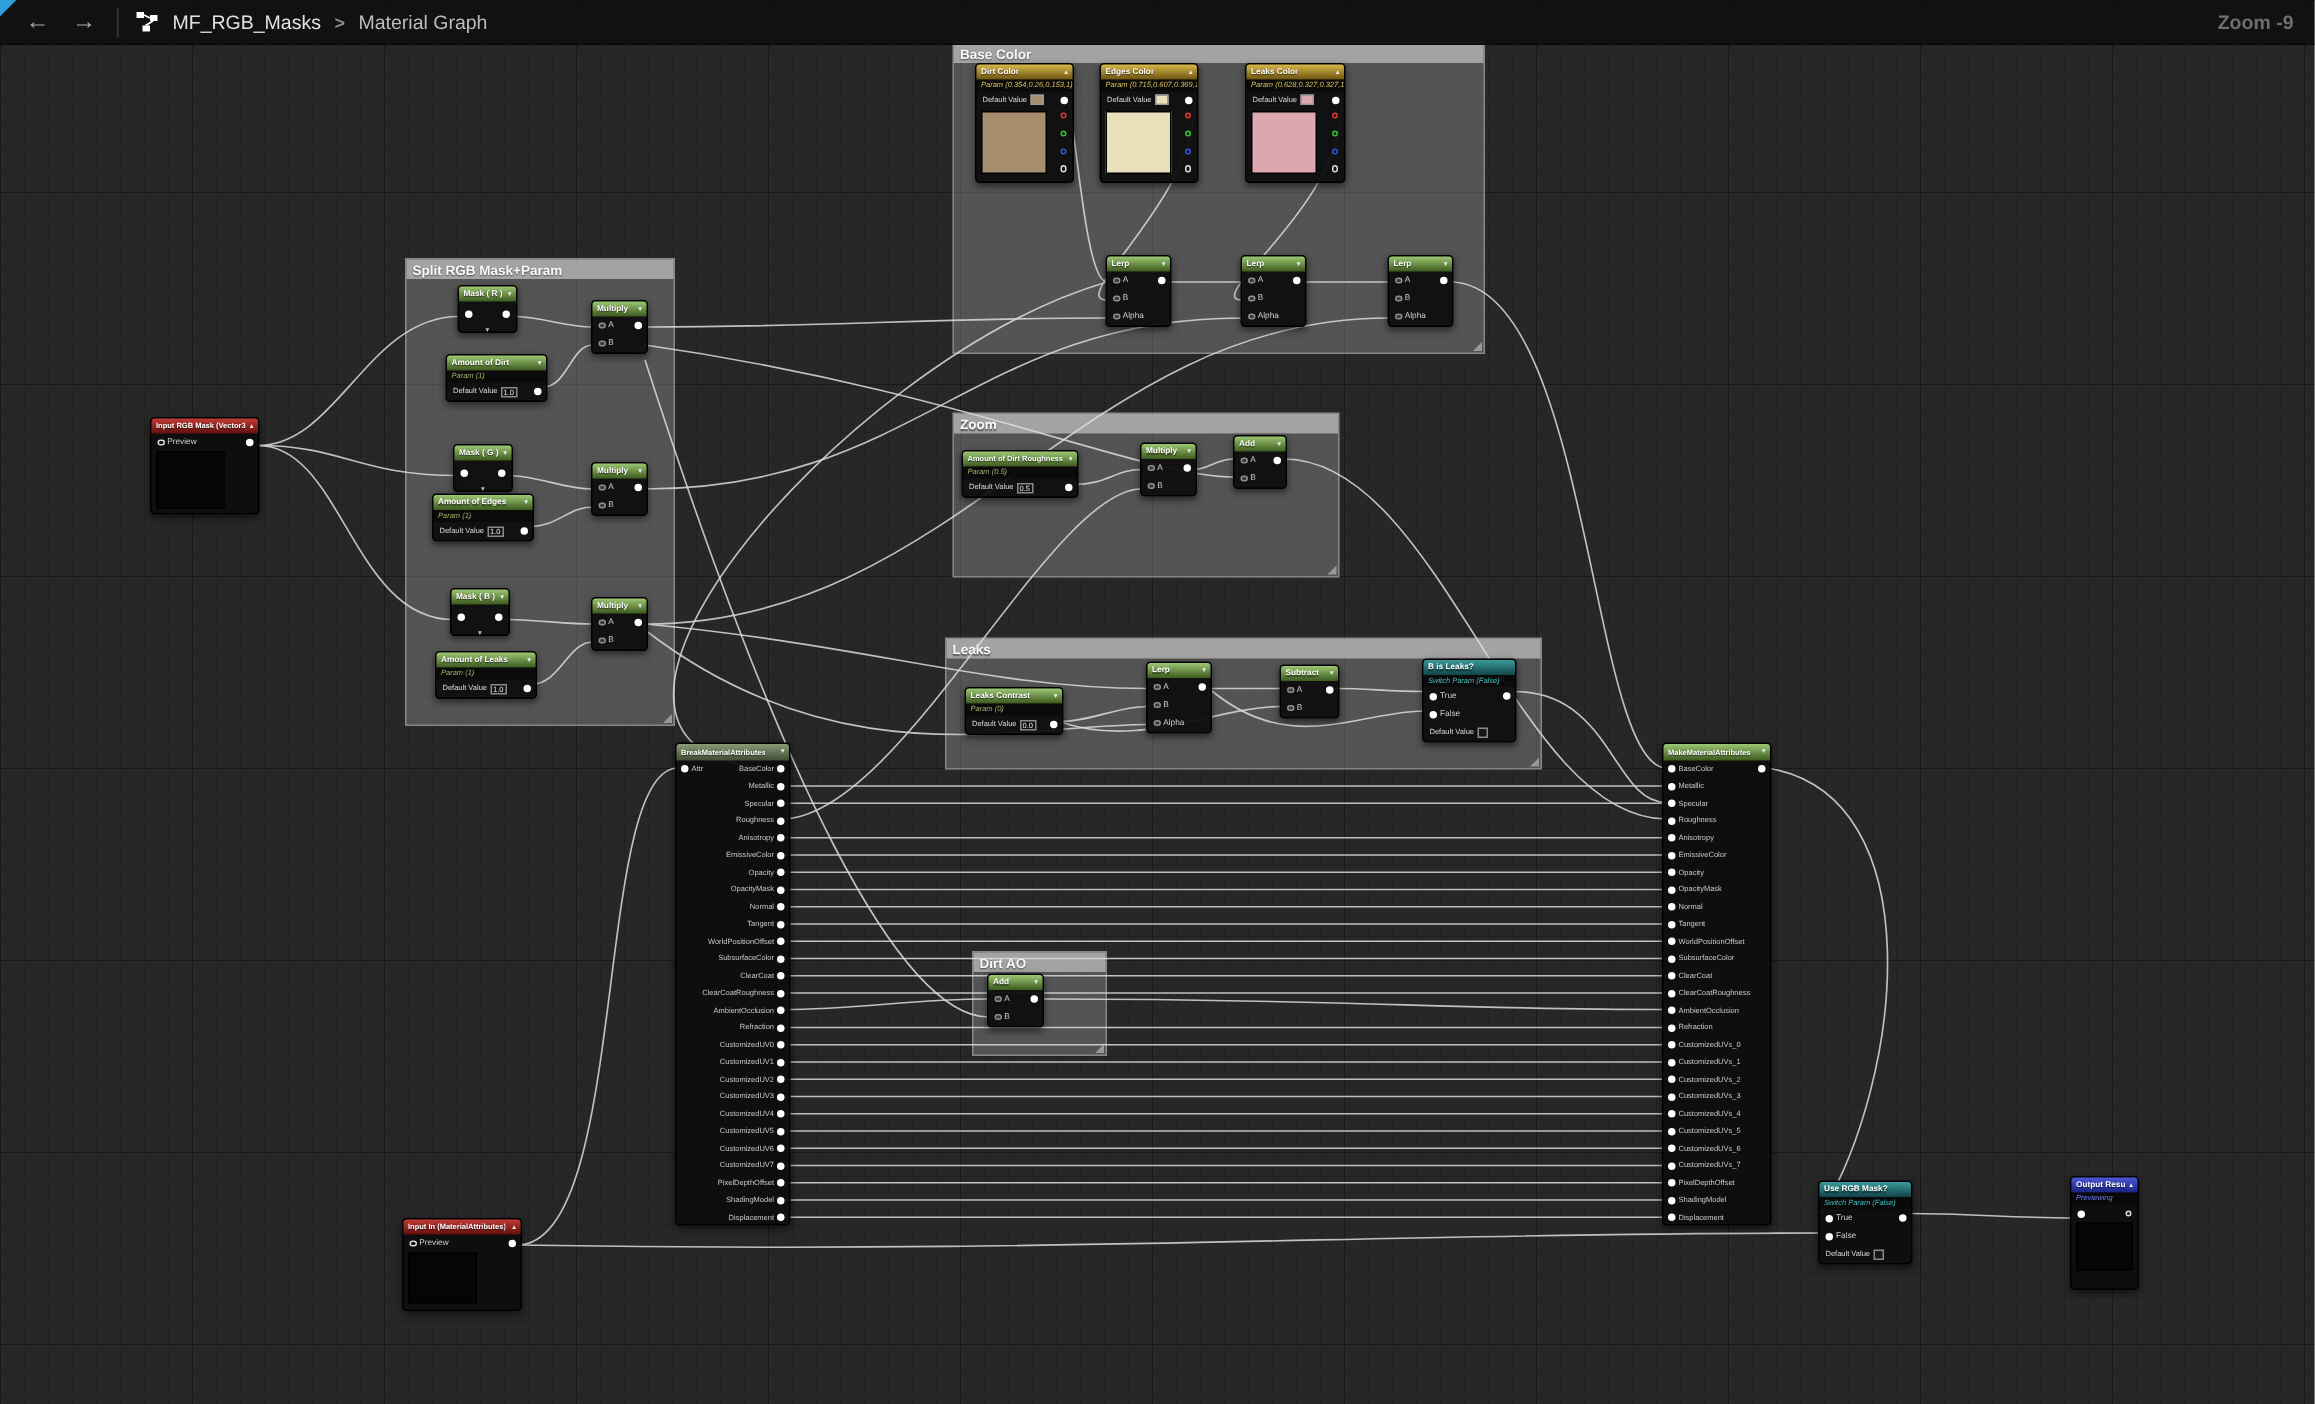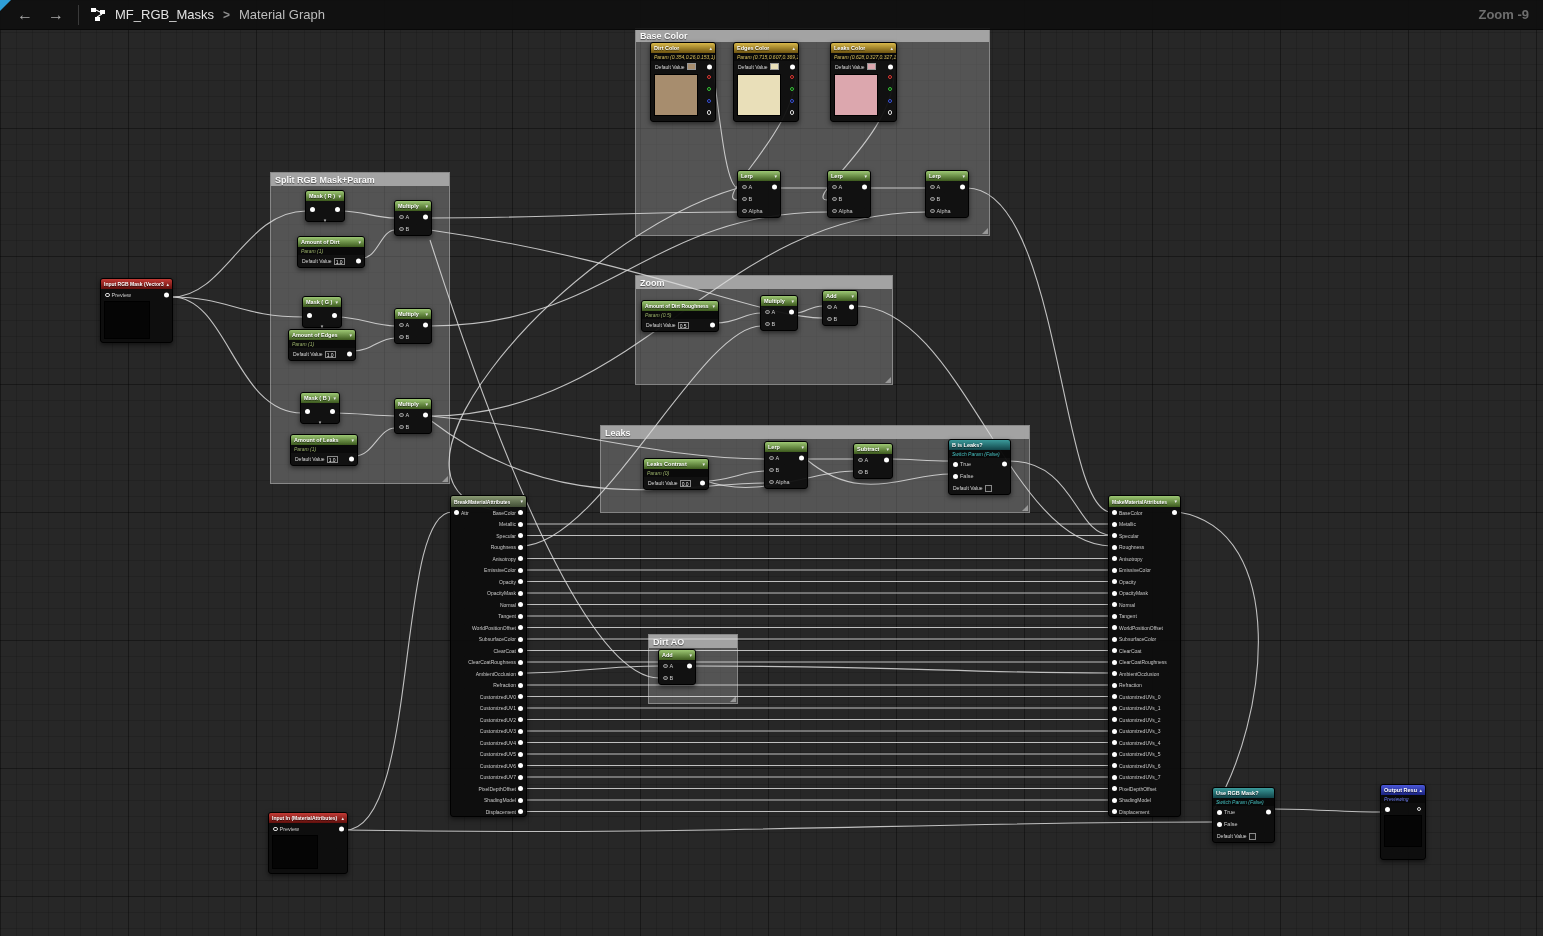--- a/index.html
+++ b/index.html
@@ -112,21 +112,21 @@
         <span>Base Color</span>
       </div>
     <div class="resize"></div>
   </div>
   <div class="comment" style="left:635px;top:275px;width:258px;height:110px">
     <div class="chead">
         <span>Zoom</span>
       </div>
     <div class="resize"></div>
   </div>
-  <div class="comment" style="left:600px;top:425px;width:430px;height:88px">
+  <div class="comment" style="left:630px;top:425px;width:398px;height:88px">
     <div class="chead">
         <span>Leaks</span>
       </div>
     <div class="resize"></div>
   </div>
   <div class="comment" style="left:648px;top:634px;width:90px;height:70px">
     <div class="chead">
         <span>Dirt AO</span>
       </div>
     <div class="resize"></div>

